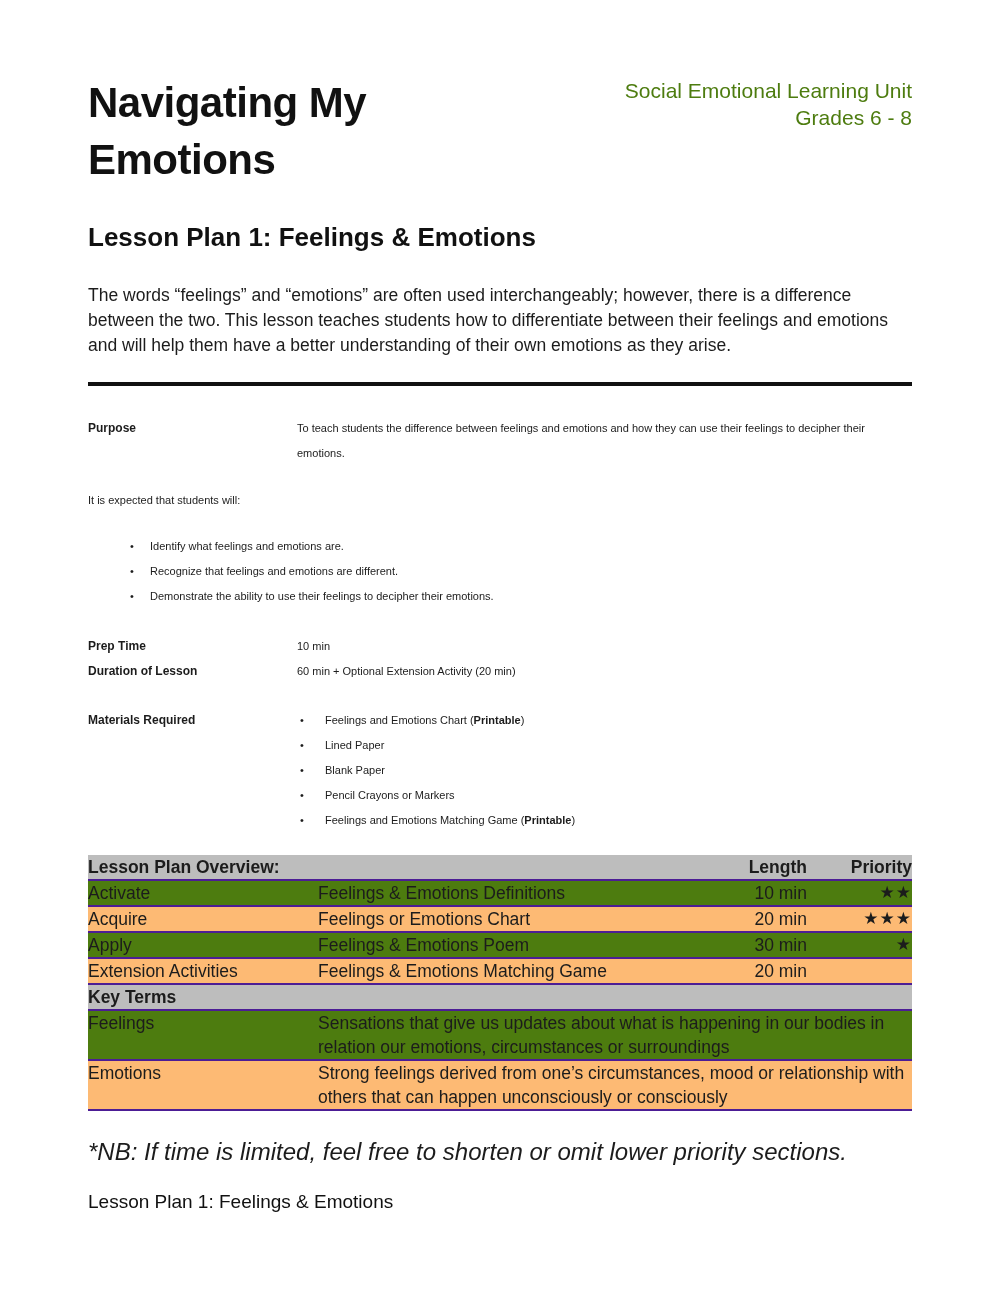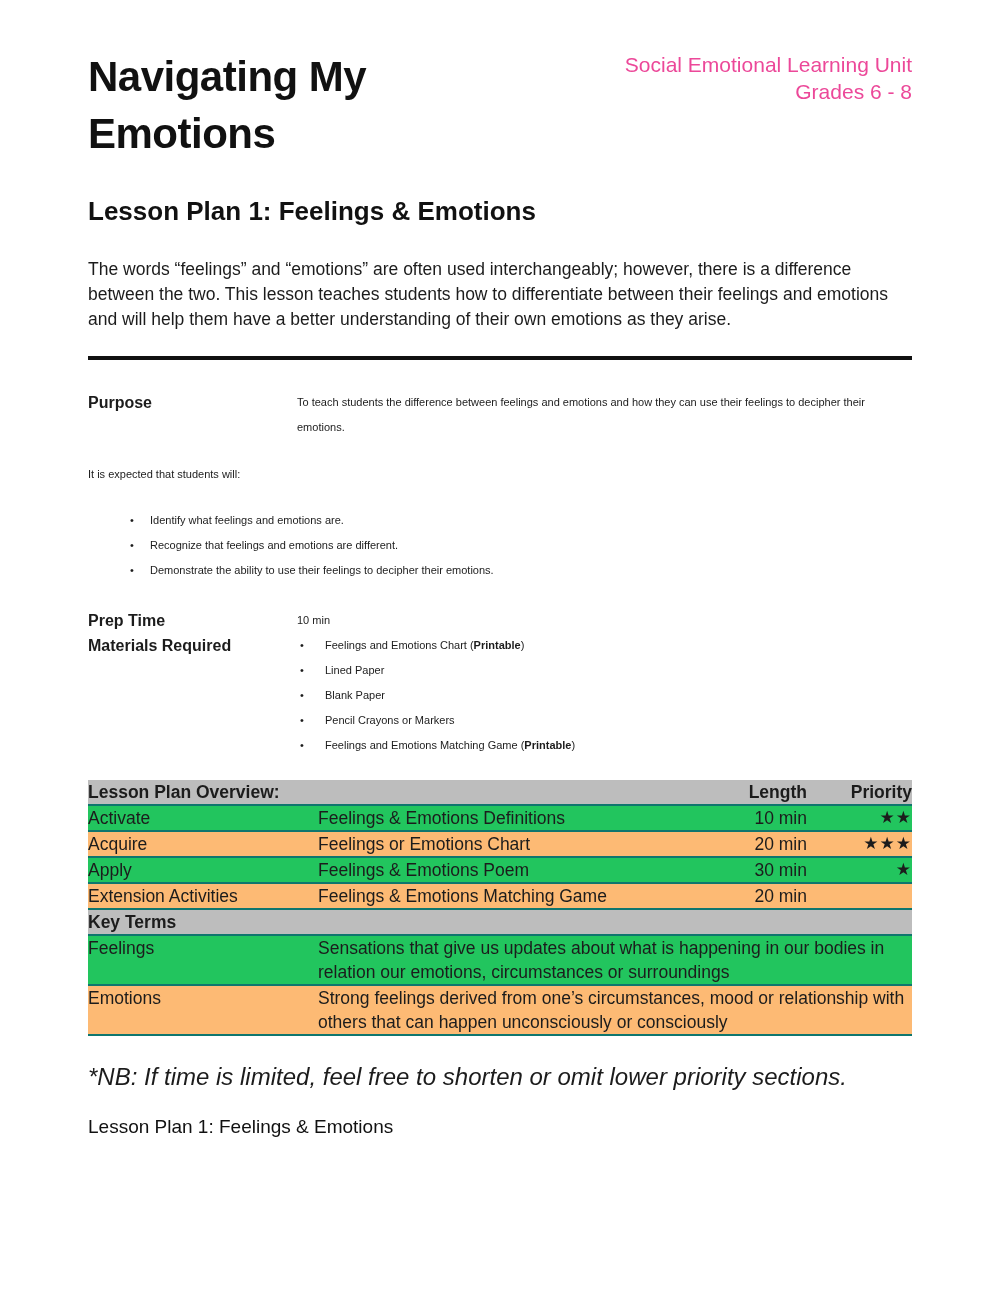--- a/index.html
+++ b/index.html
@@ -3,62 +3,62 @@
 <meta charset="utf-8">
 <style>
   * { margin: 0; padding: 0; box-sizing: border-box; }
   html, body { background: #ffffff; }
   body {
     width: 1000px; height: 1294px;
     font-family: "Liberation Sans", "DejaVu Sans", sans-serif;
     color: #1c1c1c;
     overflow: hidden;
   }
-  .page { padding: 48px 88px 0 88px; width: 1000px; height: 988px; }
+  .page { padding: 74px 88px 0 88px; width: 1000px; height: 988px; }
 
   
   .doc-header { display: flex; justify-content: space-between; align-items: flex-start; }
   .doc-title {
     width: 420px;
     font-size: 42px; font-weight: 800; line-height: 1.36;
     letter-spacing: -0.5px; color: #111;
   }
-  .header-right { text-align: right; font-size: 21px; line-height: 1.3; color: #ec4899; padding-top: 3px; }
+  .header-right { text-align: right; font-size: 21px; line-height: 1.3; color: #4d7c0f; padding-top: 3px; }
 
   
   .lesson-heading { font-size: 26px; font-weight: 700; color: #111; margin-top: 34px; }
   .intro { font-size: 17.5px; line-height: 25px; margin-top: 30px; }
 
   .thick-rule { border: none; border-top: 4px solid #111; margin-top: 24px; }
 
   
   .details { margin-top: 30px; }
   .d-row { display: flex; }
-  .d-label { flex: none; width: 209px; font-weight: 700; font-size: 16px; line-height: 25px; }
+  .d-label { flex: none; width: 209px; font-weight: 700; font-size: 12px; line-height: 25px; }
   .d-content { flex: 1; font-size: 11px; line-height: 25px; }
   .gap-lg { margin-bottom: 22px; }
   .gap-xl { margin-bottom: 25px; }
 
   ul.outcomes { list-style: none; margin-top: 21px; margin-bottom: 0; }
   ul.outcomes li { position: relative; padding-left: 62px; line-height: 25px; }
   ul.outcomes li::before { content: "•"; position: absolute; left: 42px; }
 
   ul.materials { list-style: none; }
   ul.materials li { position: relative; padding-left: 28px; line-height: 25px; }
   ul.materials li::before { content: "•"; position: absolute; left: 3px; }
 
   
   table.overview { width: 100%; border-collapse: separate; border-spacing: 0; margin-top: 22px; font-size: 17.5px; }
-  table.overview td { padding: 0; line-height: 24px; border-bottom: 2px solid #0f766e; vertical-align: top; }
+  table.overview td { padding: 0; line-height: 24px; border-bottom: 2px solid #4c1d95; vertical-align: top; }
   td.c1 { padding-left: 9px; }
   td.c3 { text-align: right; }
   td.c4 { text-align: right; padding-right: 7px; margin-top: 17px; }
   tr.hdr td { background: #bdbdbd; font-weight: 700; }
   tr.stripe td { background: #fdba74; }
-  tr.plain td { background: #22c55e; }
+  tr.plain td { background: #4d7c0f; }
   td.stars { font-size: 17px; letter-spacing: 1px; }
 
   
   .nb-note { margin-top: 28px; font-size: 24px; font-style: italic; line-height: 25px; }
   .footer-title { margin-top: 27px; font-size: 19px; color: #111; }
 </style>
 </head>
 <body>
 
 <div class="page">
@@ -91,20 +91,24 @@
           <li>Identify what feelings and emotions are.</li>
           <li>Recognize that feelings and emotions are different.</li>
           <li>Demonstrate the ability to use their feelings to decipher their emotions.</li>
         </ul>
       </div>
     </div>
 
     <div class="d-row">
       <div class="d-label">Prep Time</div>
       <div class="d-content">10 min</div>
+    </div>
+    <div class="d-row" style="margin-bottom:24px;">
+      <div class="d-label">Duration of Lesson</div>
+      <div class="d-content">60 min + Optional Extension Activity (20 min)</div>
     </div>
 
     <div class="d-row">
       <div class="d-label">Materials Required</div>
       <div class="d-content">
         <ul class="materials">
           <li><span>Feelings and Emotions Chart (</span><b>Printable</b><span>)</span></li>
           <li><span>Lined Paper</span></li>
           <li><span>Blank Paper</span></li>
           <li><span>Pencil Crayons or Markers</span></li>

